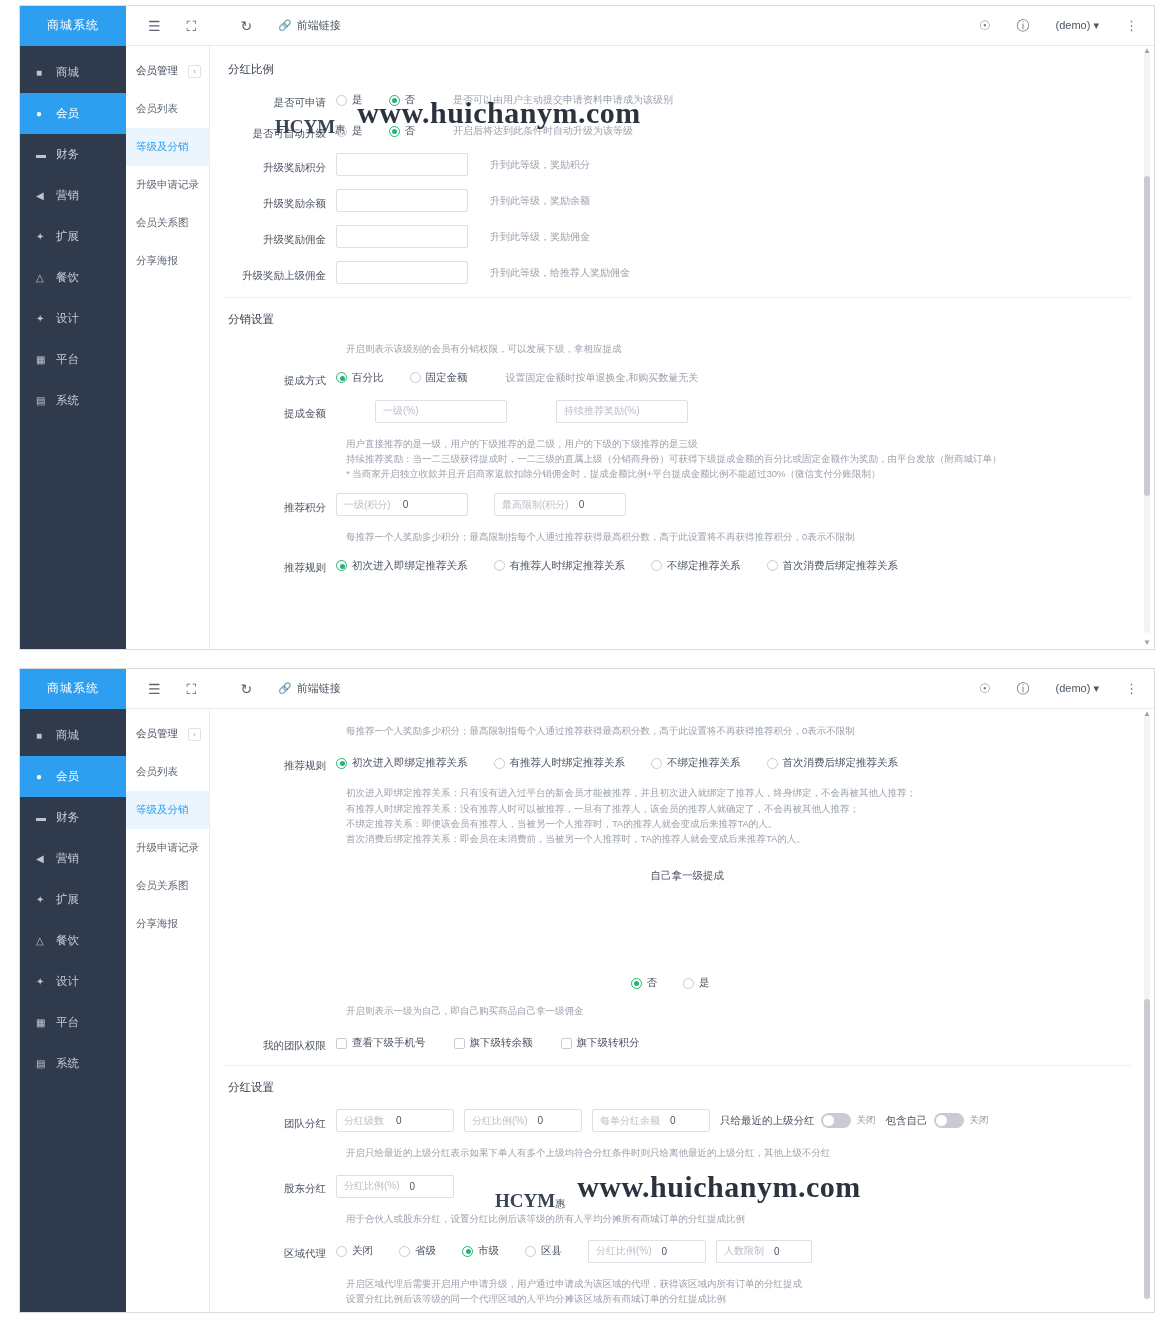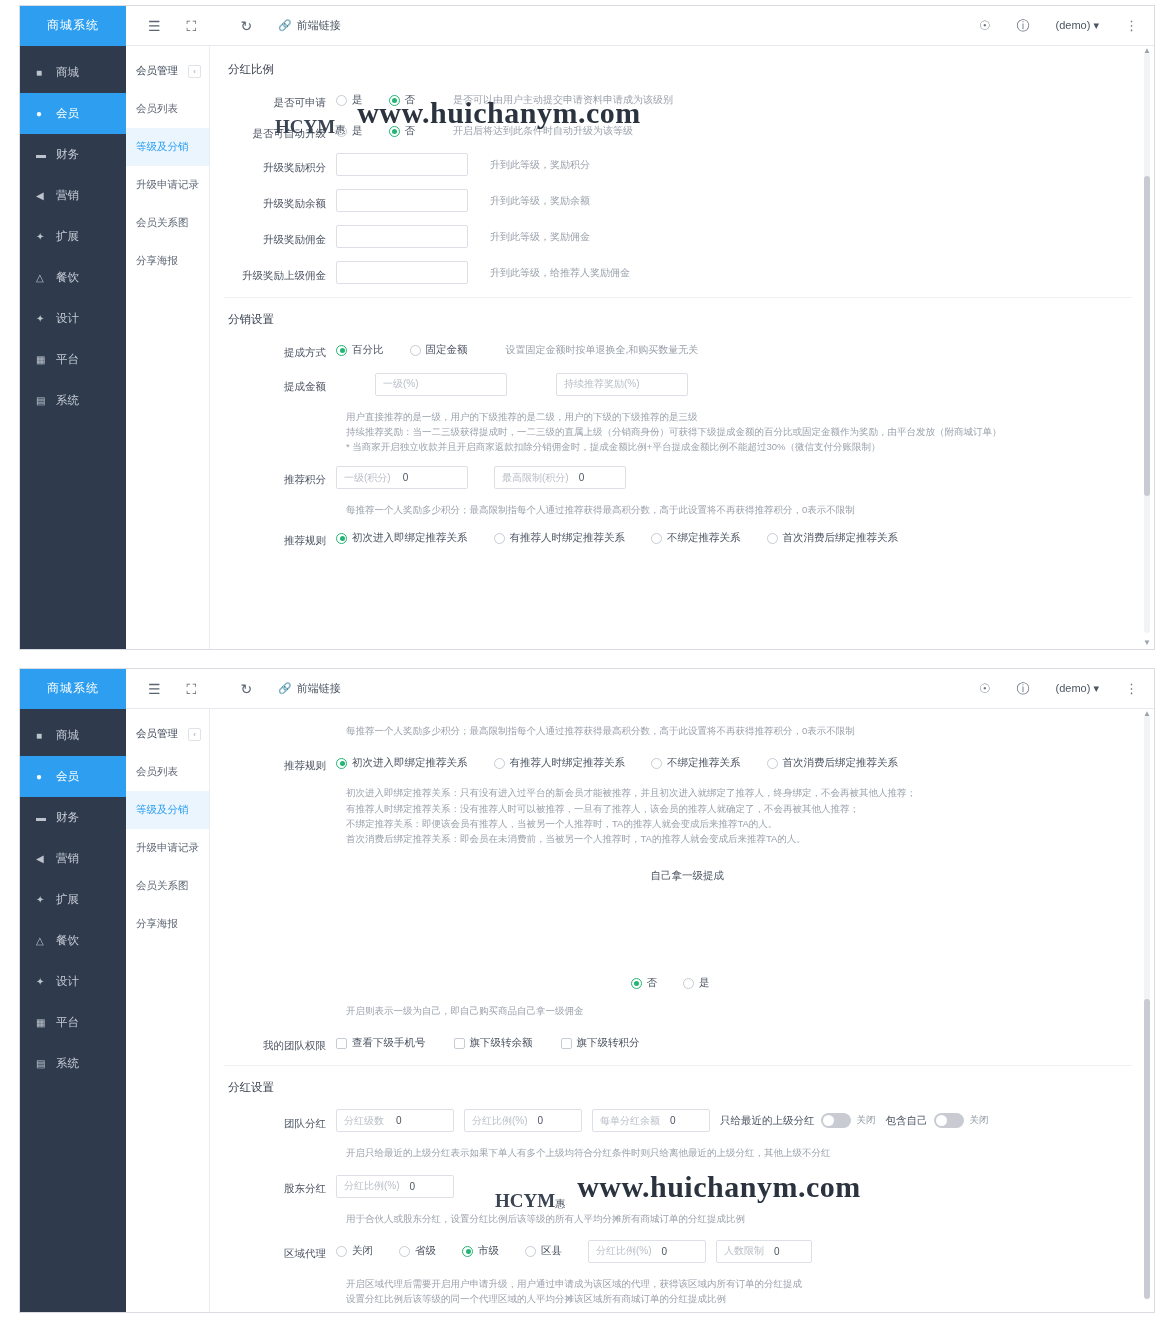--- a/index.html
+++ b/index.html
@@ -455,20 +455,21 @@
           <div class="lbl">升级奖励上级佣金</div>
           <div class="field">
             <span class="inp w-wide"></span>
             <span class="hint">升到此等级，给推荐人奖励佣金</span>
           </div>
         </div>
 
         <div class="hr"></div>
         <div class="section-title">分销设置</div>
 
+        <div class="desc tight">开启则表示该级别的会员有分销权限，可以发展下级，拿相应提成</div>
 
         <div class="row">
           <div class="lbl">提成方式</div>
           <div class="field">
             <span class="radio">
               <span class="rdo on"></span>
               <span>百分比</span>
             </span>
             <span class="radio">
               <span class="rdo"></span>

